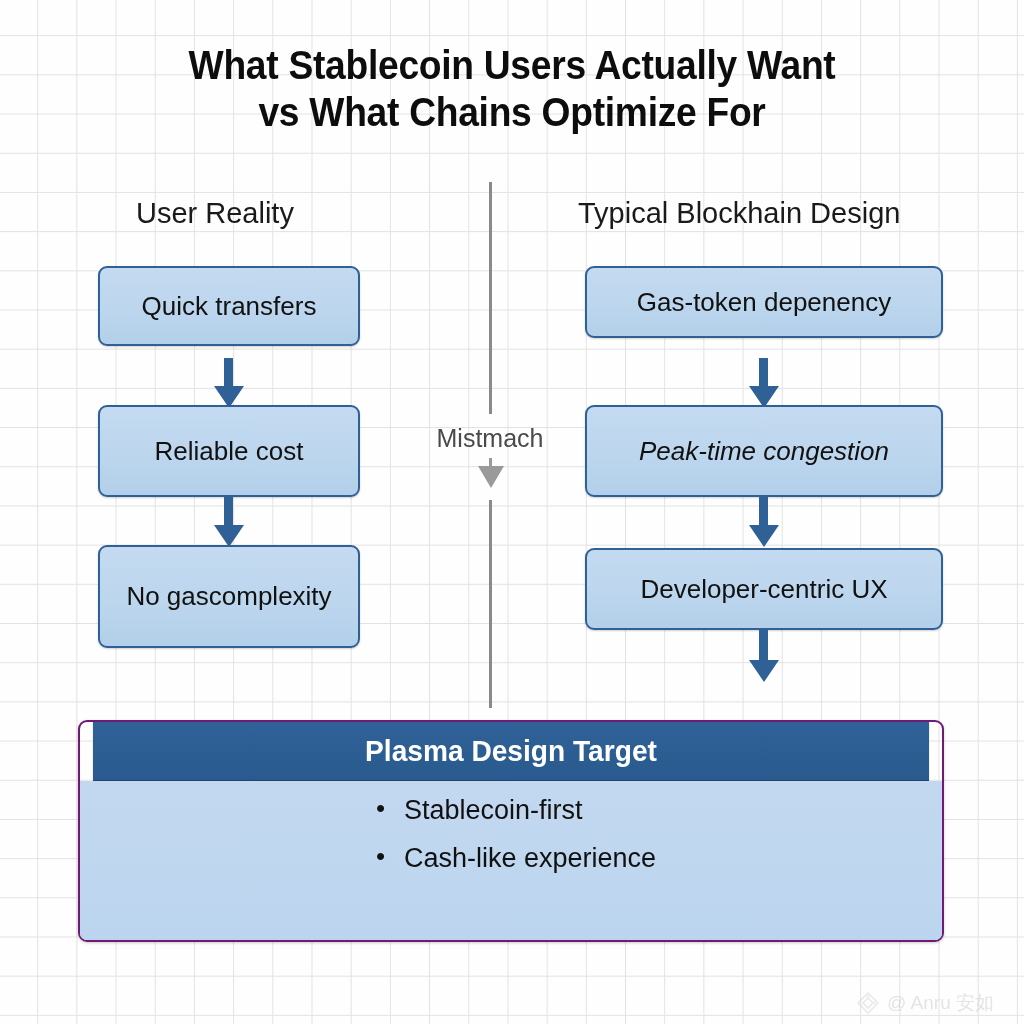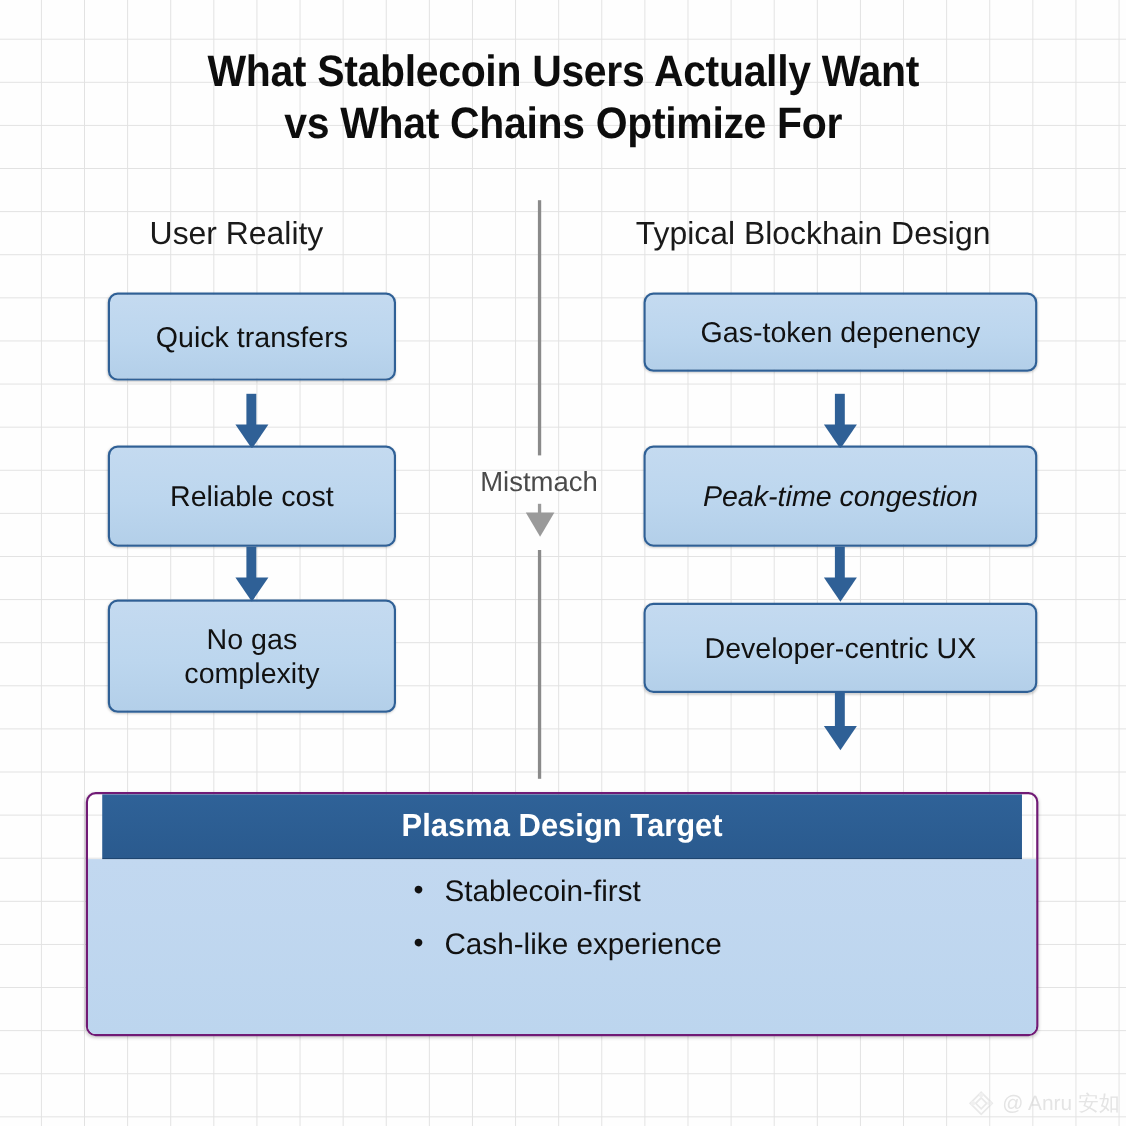--- a/index.html
+++ b/index.html
@@ -184,21 +184,21 @@
     position: absolute;
     left: 0;
     top: -2px;
     font-size: 26px;
     color: #111111;
   }
 
   
   #watermark {
     position: absolute;
-    right: 6px;
+    right: 30px;
     bottom: 8px;
     display: flex;
     align-items: center;
     gap: 6px;
     z-index: 3;
     opacity: 0.55;
     text-align: center;
   }
   #watermark .wm-text {
     font-size: 19px;
@@ -230,21 +230,21 @@
   <div class="flow-box" style="left:98px; top:266px; width:262px; height:80px;">Quick transfers</div>
 
   <div class="arrow-stem" style="left:224px; top:358px; height:36px;"></div>
   <div class="arrow-head" style="left:214px; top:386px;"></div>
 
   <div class="flow-box" style="left:98px; top:405px; width:262px; height:92px;">Reliable cost</div>
 
   <div class="arrow-stem" style="left:224px; top:497px; height:36px;"></div>
   <div class="arrow-head" style="left:214px; top:525px;"></div>
 
-  <div class="flow-box" style="left:98px; top:545px; width:262px; height:103px; flex-direction:column;">
+  <div class="flow-box" style="left:98px; top:545px; width:262px; height:103px; ">
     <span>No gas</span>
     <span>complexity</span>
   </div>
 
   <div class="flow-box" style="left:585px; top:266px; width:358px; height:72px;">Gas-token depenency</div>
 
   <div class="arrow-stem" style="left:759px; top:358px; height:36px;"></div>
   <div class="arrow-head" style="left:749px; top:386px;"></div>
 
   <div class="flow-box" style="left:585px; top:405px; width:358px; height:92px;font-style:italic;">Peak-time congestion</div>

